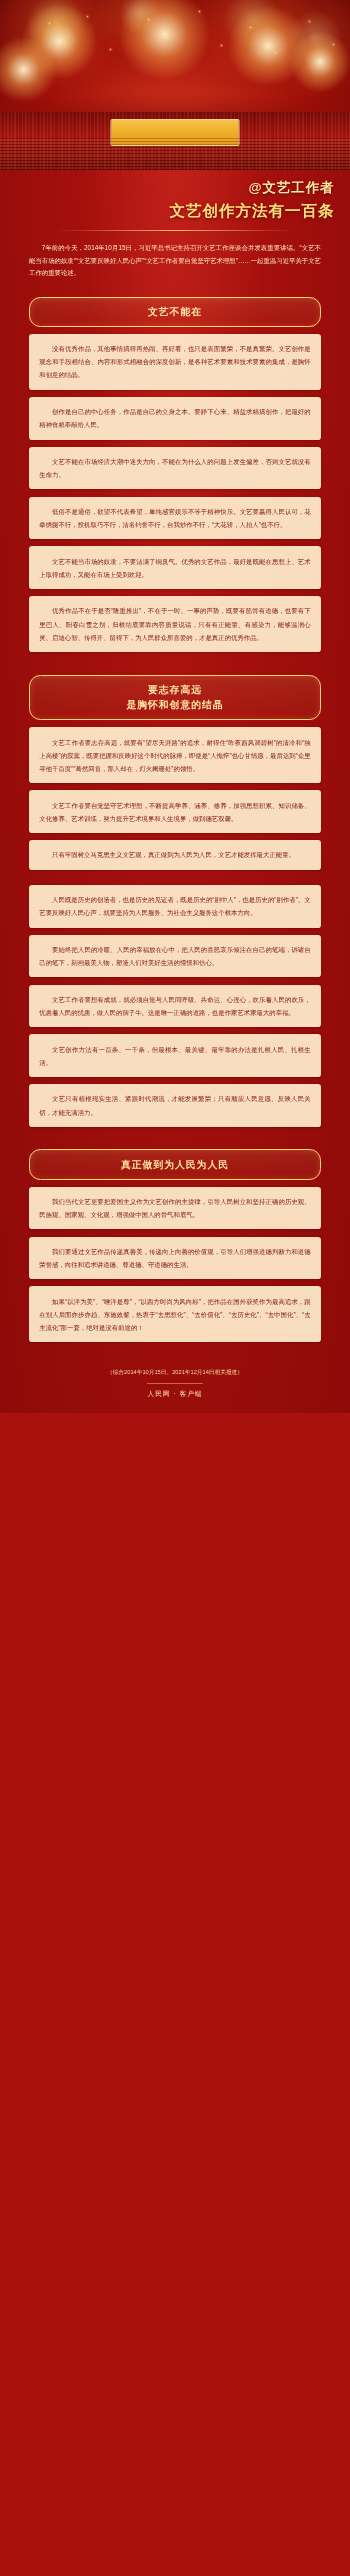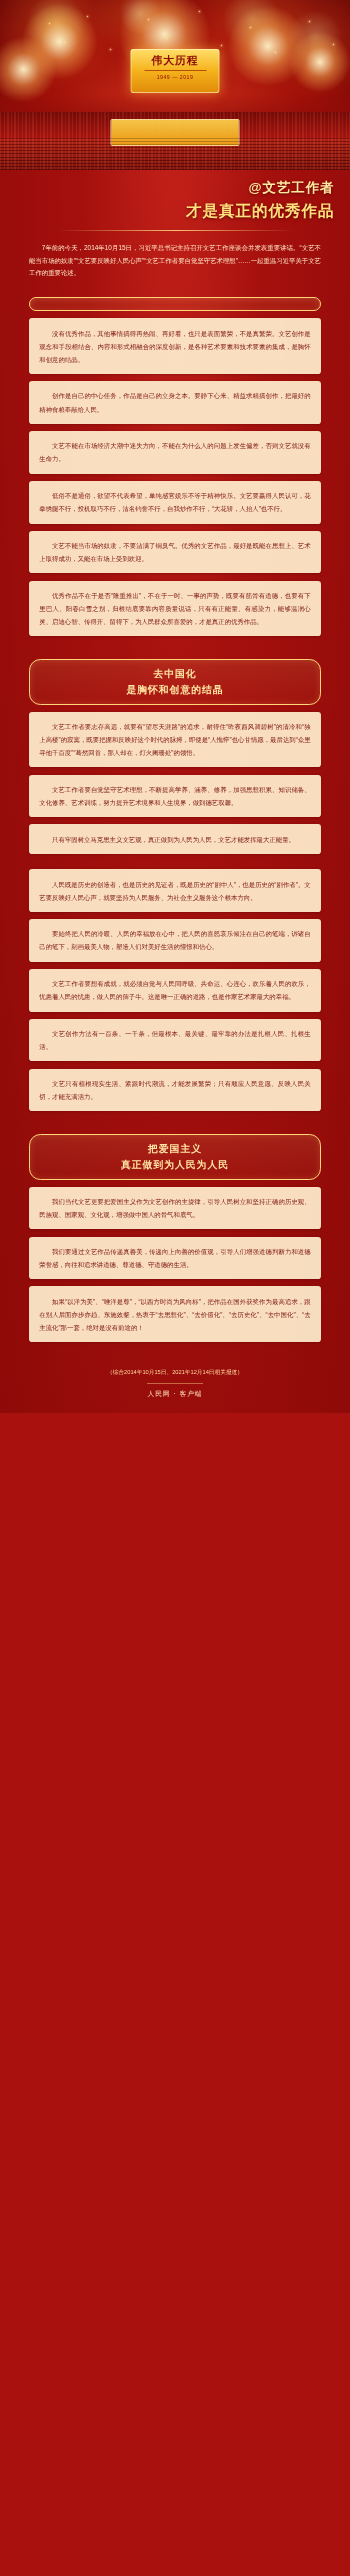--- a/index.html
+++ b/index.html
@@ -232,67 +232,62 @@
     <div class="spark" style="left:309px; top:20.6px;"></div>
     <div class="spark" style="left:333px; top:44px;"></div>
 
     <div class="hero-stage">
       <div class="stage-hall">
         <div class="stage-screen"></div>
         <div class="stage-rows"></div>
       </div>
     </div>
 
-    <div class="emblem">
-      <div class="emblem-title">伟大历程</div>
-      <div class="emblem-line"></div>
-      <div class="emblem-sub">1949 — 2019</div>
-    </div>
   </div>
 
   <div class="title-wrap">
     <div class="title-1">@文艺工作者</div>
-    <div class="title-2">才是真正的优秀作品</div>
+    <div class="title-2">文艺创作方法有一百条</div>
     <div class="title-rule"></div>
   </div>
 
   <p class="intro">7年前的今天，2014年10月15日，习近平总书记主持召开文艺工作座谈会并发表重要讲话。“文艺不能当市场的奴隶”“文艺要反映好人民心声”“文艺工作者要自觉坚守艺术理想”……一起重温习近平关于文艺工作的重要论述。</p>
 
   <div class="section">
     <div class="sec-head">
+      <div class="l1">文艺不能在</div>
     </div>
     <div class="card">没有优秀作品，其他事情搞得再热闹、再好看，也只是表面繁荣，不是真繁荣。文艺创作是观念和手段相结合、内容和形式相融合的深度创新，是各种艺术要素和技术要素的集成，是胸怀和创意的结晶。</div>
     <div class="card">创作是自己的中心任务，作品是自己的立身之本。要静下心来、精益求精搞创作，把最好的精神食粮奉献给人民。</div>
     <div class="card">文艺不能在市场经济大潮中迷失方向，不能在为什么人的问题上发生偏差，否则文艺就没有生命力。</div>
     <div class="card">低俗不是通俗，欲望不代表希望，单纯感官娱乐不等于精神快乐。文艺要赢得人民认可，花拳绣腿不行，投机取巧不行，沽名钓誉不行，自我炒作不行，“大花轿，人抬人”也不行。</div>
     <div class="card">文艺不能当市场的奴隶，不要沾满了铜臭气。优秀的文艺作品，最好是既能在思想上、艺术上取得成功，又能在市场上受到欢迎。</div>
     <div class="card">优秀作品不在于是否“隆重推出”，不在于一时、一事的声势，既要有筋骨有道德，也要有下里巴人、阳春白雪之别，归根结底要靠内容质量说话，只有有正能量、有感染力，能够温润心灵、启迪心智、传得开、留得下，为人民群众所喜爱的，才是真正的优秀作品。</div>
   </div>
 
   <div class="section">
     <div class="sec-head">
-      <div class="l1">去中国化</div>
+      <div class="l1">要志存高远</div>
       <div class="l2">是胸怀和创意的结晶</div>
     </div>
     <div class="card">文艺工作者要志存高远，就要有“望尽天涯路”的追求，耐得住“昨夜西风凋碧树”的清冷和“独上高楼”的寂寞，既要把握和反映好这个时代的脉搏，即使是“人憔悴”也心甘情愿，最后达到“众里寻他千百度”“蓦然回首，那人却在，灯火阑珊处”的领悟。</div>
     <div class="card">文艺工作者要自觉坚守艺术理想，不断提高学养、涵养、修养，加强思想积累、知识储备、文化修养、艺术训练，努力提升艺术境界和人生境界，做到德艺双馨。</div>
     <div class="card">只有牢固树立马克思主义文艺观，真正做到为人民为人民，文艺才能发挥最大正能量。</div>
   </div>
 
   <div class="section">
     <div class="card">人民既是历史的创造者，也是历史的见证者，既是历史的“剧中人”，也是历史的“剧作者”。文艺要反映好人民心声，就要坚持为人民服务、为社会主义服务这个根本方向。</div>
     <div class="card">要始终把人民的冷暖、人民的幸福放在心中，把人民的喜怒哀乐倾注在自己的笔端，诉诸自己的笔下，刻画最美人物，塑造人们对美好生活的憧憬和信心。</div>
     <div class="card">文艺工作者要想有成就，就必须自觉与人民同呼吸、共命运、心连心，欢乐着人民的欢乐，忧患着人民的忧患，做人民的孺子牛。这是唯一正确的道路，也是作家艺术家最大的幸福。</div>
     <div class="card">文艺创作方法有一百条、一千条，但最根本、最关键、最牢靠的办法是扎根人民、扎根生活。</div>
     <div class="card">文艺只有植根现实生活、紧跟时代潮流，才能发展繁荣；只有顺应人民意愿、反映人民关切，才能充满活力。</div>
   </div>
 
   <div class="section">
     <div class="sec-head">
-      <div class="l1">把爱国主义</div>
       <div class="l2">真正做到为人民为人民</div>
     </div>
     <div class="card">我们当代文艺更要把爱国主义作为文艺创作的主旋律，引导人民树立和坚持正确的历史观、民族观、国家观、文化观，增强做中国人的骨气和底气。</div>
     <div class="card">我们要通过文艺作品传递真善美，传递向上向善的价值观，引导人们增强道德判断力和道德荣誉感，向往和追求讲道德、尊道德、守道德的生活。</div>
     <div class="card">如果“以洋为美”、“唯洋是尊”，“以西方时尚为风向标”，把作品在国外获奖作为最高追求，跟在别人后面亦步亦趋、东施效颦，热衷于“去思想化”、“去价值化”、“去历史化”、“去中国化”、“去主流化”那一套，绝对是没有前途的！</div>
   </div>
 
   <div class="closer-rule"></div>
 
   <div class="footer">

